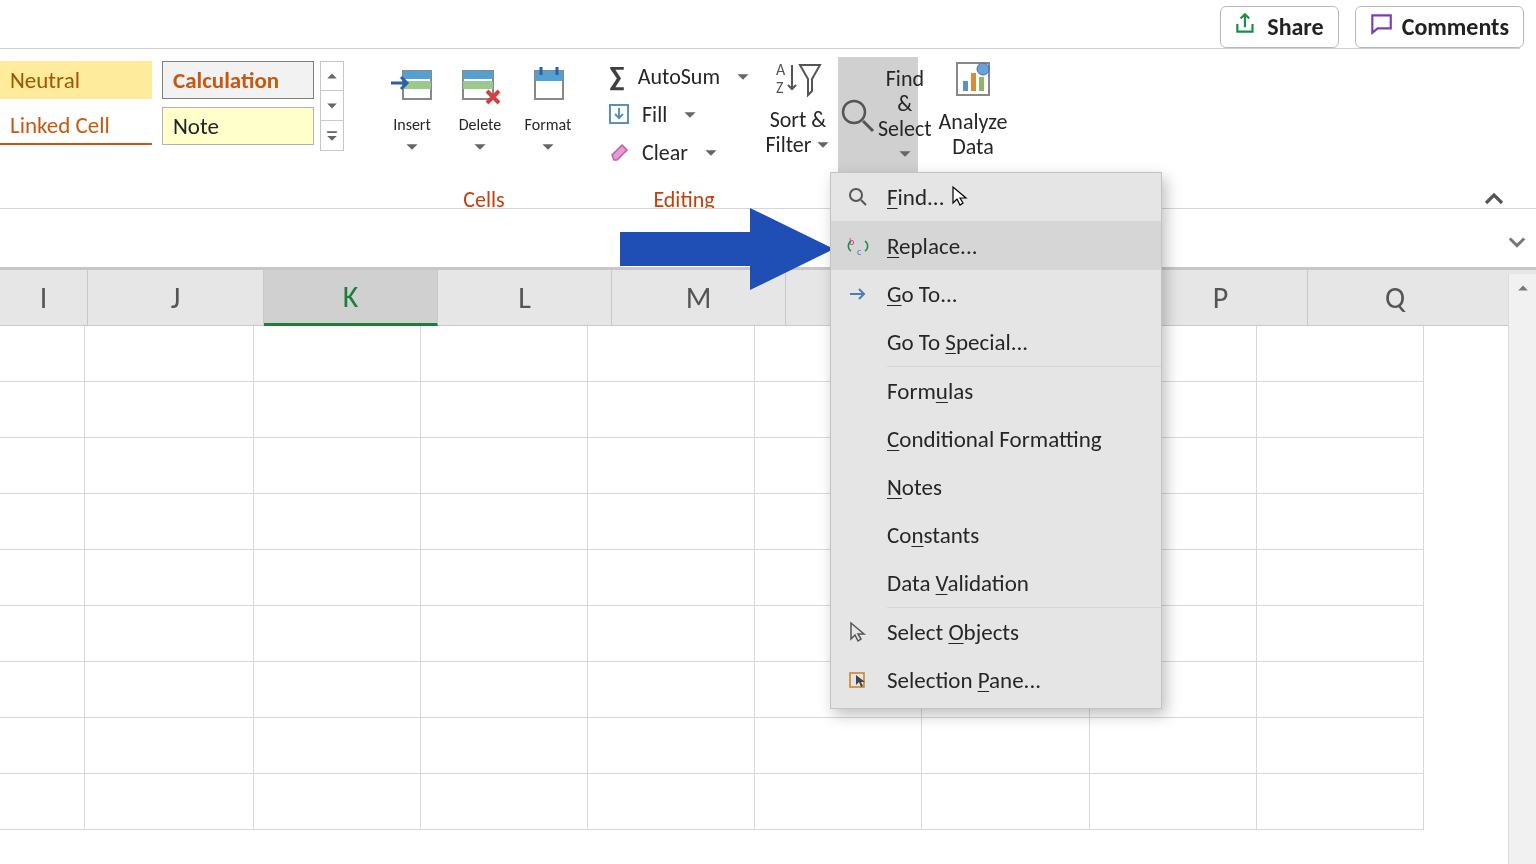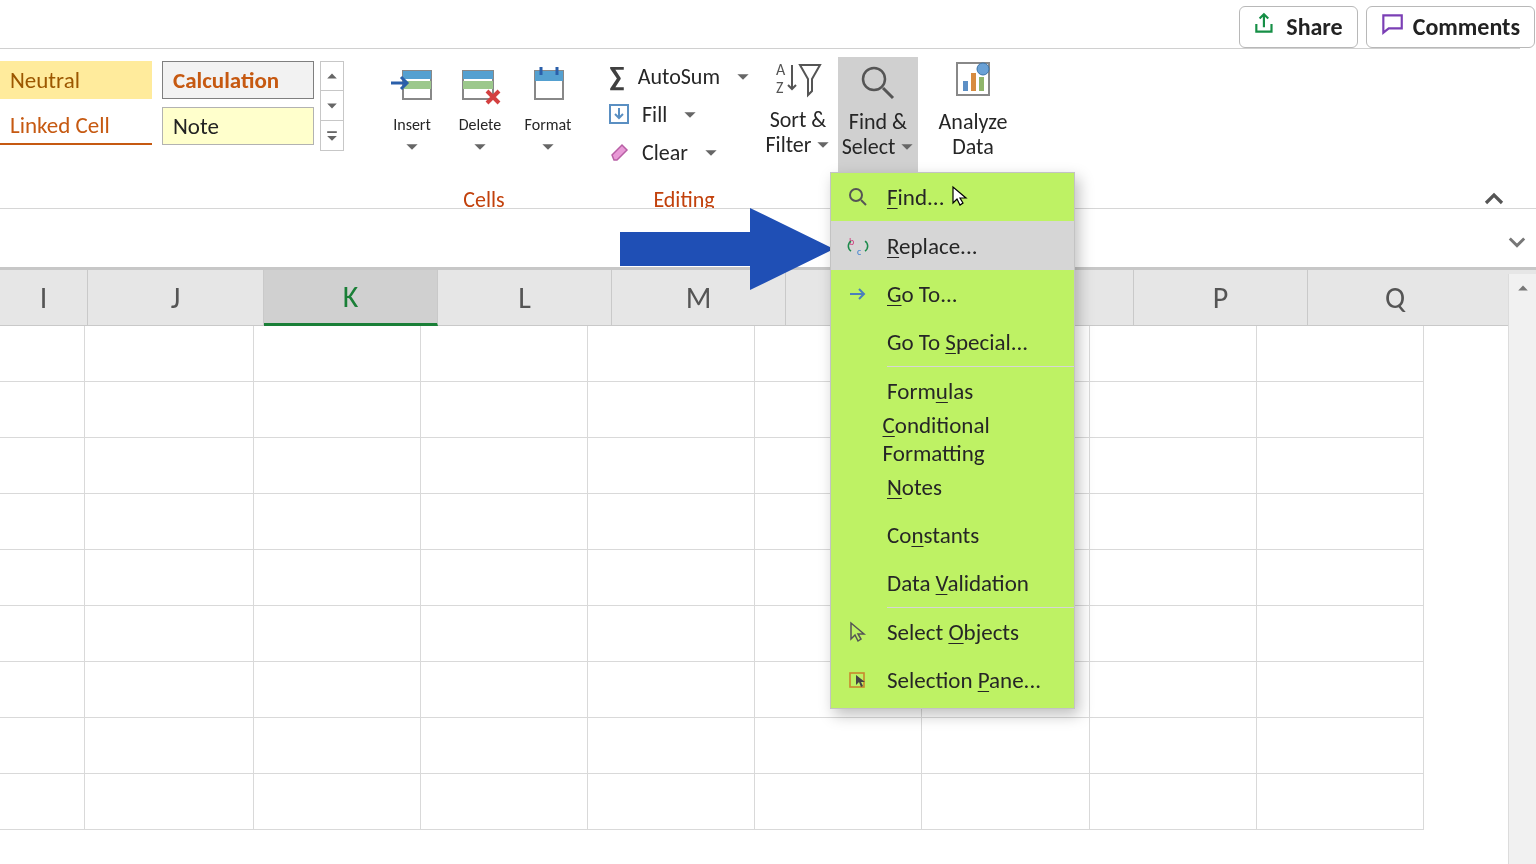--- a/index.html
+++ b/index.html
@@ -1,18 +1,18 @@
 <!DOCTYPE html>
 <html><head>
 <meta charset="utf-8">
 <style>
   * { margin:0; padding:0; box-sizing:border-box; }
   html,body { width:1536px; height:864px; background:#ffffff; font-family:"Segoe UI","Calibri",sans-serif; color:#262626; overflow:hidden; }
   
-  .top-actions { position:absolute; top:6px; right:1px; display:flex; gap:8px; }
+  .top-actions { position:absolute; top:6px; right:12px; display:flex; gap:16px; }
   .top-btn { display:flex; align-items:center; gap:8px; border:1.5px solid #b8b8b8; border-radius:6px; padding:4px 14px 6px 12px; background:#fff; cursor:pointer; }
   .top-btn span.ico svg { width:26px; height:26px; }
   .top-btn span.lbl { font-size:24px; font-weight:600; color:#222; }
   
   .ribbon { position:absolute; top:48px; left:0; right:16px; height:160px; border-top:1.5px solid #d0d0d0; background:#fff; }
   
   .style-gallery { position:absolute; top:12px; left:0; width:332px; height:96px; display:flex; }
   .style-col { width:330px; display:flex; flex-direction:column; gap:8px; }
   .style-row { display:flex; gap:10px; }
   .style-box { width:152px; height:38px; display:flex; align-items:center; padding:0 10px; font-size:23px; border:1px solid #bfbfbf; }
@@ -31,21 +31,21 @@
   .big-btn .blbl { font-size:16px; color:#262626; margin-top:4px; text-align:center; line-height:24px; }
   .big-btn .bdd { margin-top:2px; }
   .group-label { position:absolute; bottom:0; width:100%; text-align:center; font-size:22px; color:#c2410c; }
   
   .group-editing { position:absolute; top:8px; left:600px; width:320px; height:156px; }
   .edit-mini { display:flex; align-items:center; gap:10px; height:38px; padding:0 6px; cursor:pointer; font-size:22px; }
   .edit-mini .mico { width:26px; display:flex; justify-content:center; }
   .edit-dd { margin-left:6px; }
   .sortfilter { position:absolute; left:160px; top:0; width:76px; height:116px; display:flex; flex-direction:column; align-items:center; cursor:pointer; }
   .sortfilter .blbl { font-size:22px; text-align:center; line-height:25px; margin-top:2px; }
-  .findselect { position:absolute; left:238px; top:0; width:80px; height:116px; display:flex; flex-direction:column; align-items:center; background:#d0d0d0; cursor:pointer; }
+  .findselect { position:absolute; left:238px; top:0; width:80px; height:116px; display:flex; align-items:center; background:#d0d0d0; cursor:pointer; }
   .findselect .blbl { font-size:22px; text-align:center; line-height:25px; margin-top:2px; }
   
   .analyze { position:absolute; top:8px; left:924px; width:98px; height:116px; display:flex; flex-direction:column; align-items:center; cursor:pointer; }
   .analyze .blbl { font-size:22px; text-align:center; line-height:25px; margin-top:4px; }
   
   .ribbon-collapse { position:absolute; right:12px; top:136px; width:28px; height:28px; display:flex; align-items:center; justify-content:center; cursor:pointer; }
   
   .formula-bar { position:absolute; top:208px; left:0; right:0; height:62px; background:#fff; border-top:1.5px solid #d6d6d6; border-bottom:3px solid #c7c7c7; }
   .formula-expand { position:absolute; right:10px; top:24px; cursor:pointer; }
   
@@ -56,21 +56,21 @@
   .grid { position:absolute; top:326px; left:0; width:1424px; height:540px; }
   .grid-row { height:56px; border-bottom:1.5px solid #d9d9d9; display:flex; }
   .grid-row:first-child { border-top:none; }
   .cell { border-right:1.5px solid #d9d9d9; }
   
   .vscroll { position:absolute; top:274px; right:0; width:28px; bottom:0; background:#f1f1f1; border-left:1px solid #dcdcdc; }
   .vs-btn { width:28px; height:28px; display:flex; align-items:center; justify-content:center; cursor:pointer; }
   
   .blue-arrow { position:absolute; top:202px; left:620px; width:216px; height:94px; z-index:5; }
   
-  .menu { position:absolute; top:172px; left:830px; width:245px; background:#bef264; border:1px solid #c3c3c3; box-shadow:4px 6px 14px rgba(0,0,0,0.25); z-index:6; padding-bottom:4px; }
+  .menu { position:absolute; top:172px; left:830px; width:332px; background:#e5e5e5; border:1px solid #c3c3c3; box-shadow:4px 6px 14px rgba(0,0,0,0.25); z-index:6; padding-bottom:4px; }
   .menu-item { display:flex; align-items:center; height:48px; padding:0 14px; font-size:23px; cursor:pointer; gap:16px; }
   .menu-item .mi-ico { width:26px; display:flex; justify-content:center; align-items:center; }
   .menu-item.hover { background:#d6d6d6; }
   .menu-sep { height:1px; background:#d6d6d6; margin:0 0 0 56px; }
   .menu-item .ul { text-decoration:underline; text-decoration-thickness:1.2px; text-underline-offset:3px; }
   
   .cursor-arrow { position:absolute; pointer-events:none; }
   
   .chev { display:inline-block; }
   .chev svg { width:14px; height:14px; fill:#666; }

